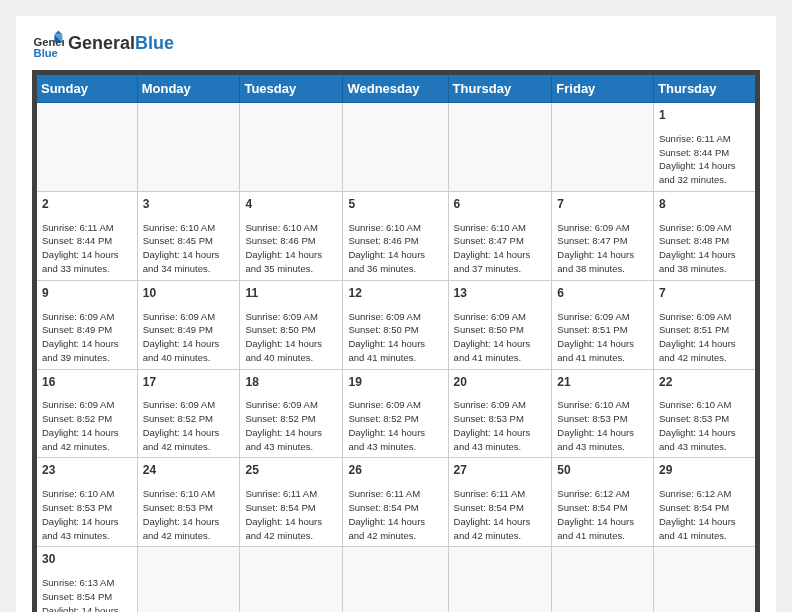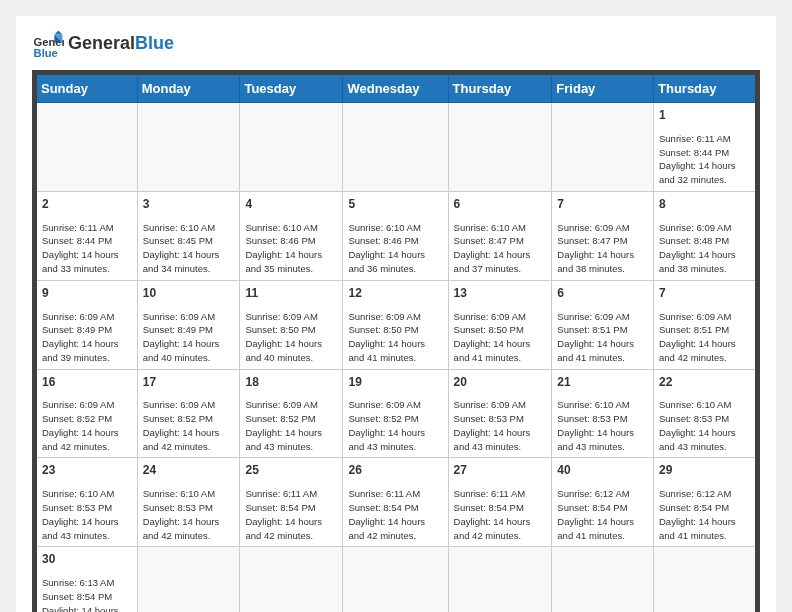--- a/index.html
+++ b/index.html
@@ -329,21 +329,21 @@
 and 42 minutes.</div>
           </td>
           <td>
             <span class="day-num">27</span>
             <div class="day-info" style="white-space: pre-line;">Sunrise: 6:11 AM
 Sunset: 8:54 PM
 Daylight: 14 hours
 and 42 minutes.</div>
           </td>
           <td>
-            <span class="day-num">40</span>
+            <span class="day-num">50</span>
             <div class="day-info" style="white-space: pre-line;">Sunrise: 6:12 AM
 Sunset: 8:54 PM
 Daylight: 14 hours
 and 41 minutes.</div>
           </td>
           <td>
             <span class="day-num">29</span>
             <div class="day-info" style="white-space: pre-line;">Sunrise: 6:12 AM
 Sunset: 8:54 PM
 Daylight: 14 hours

